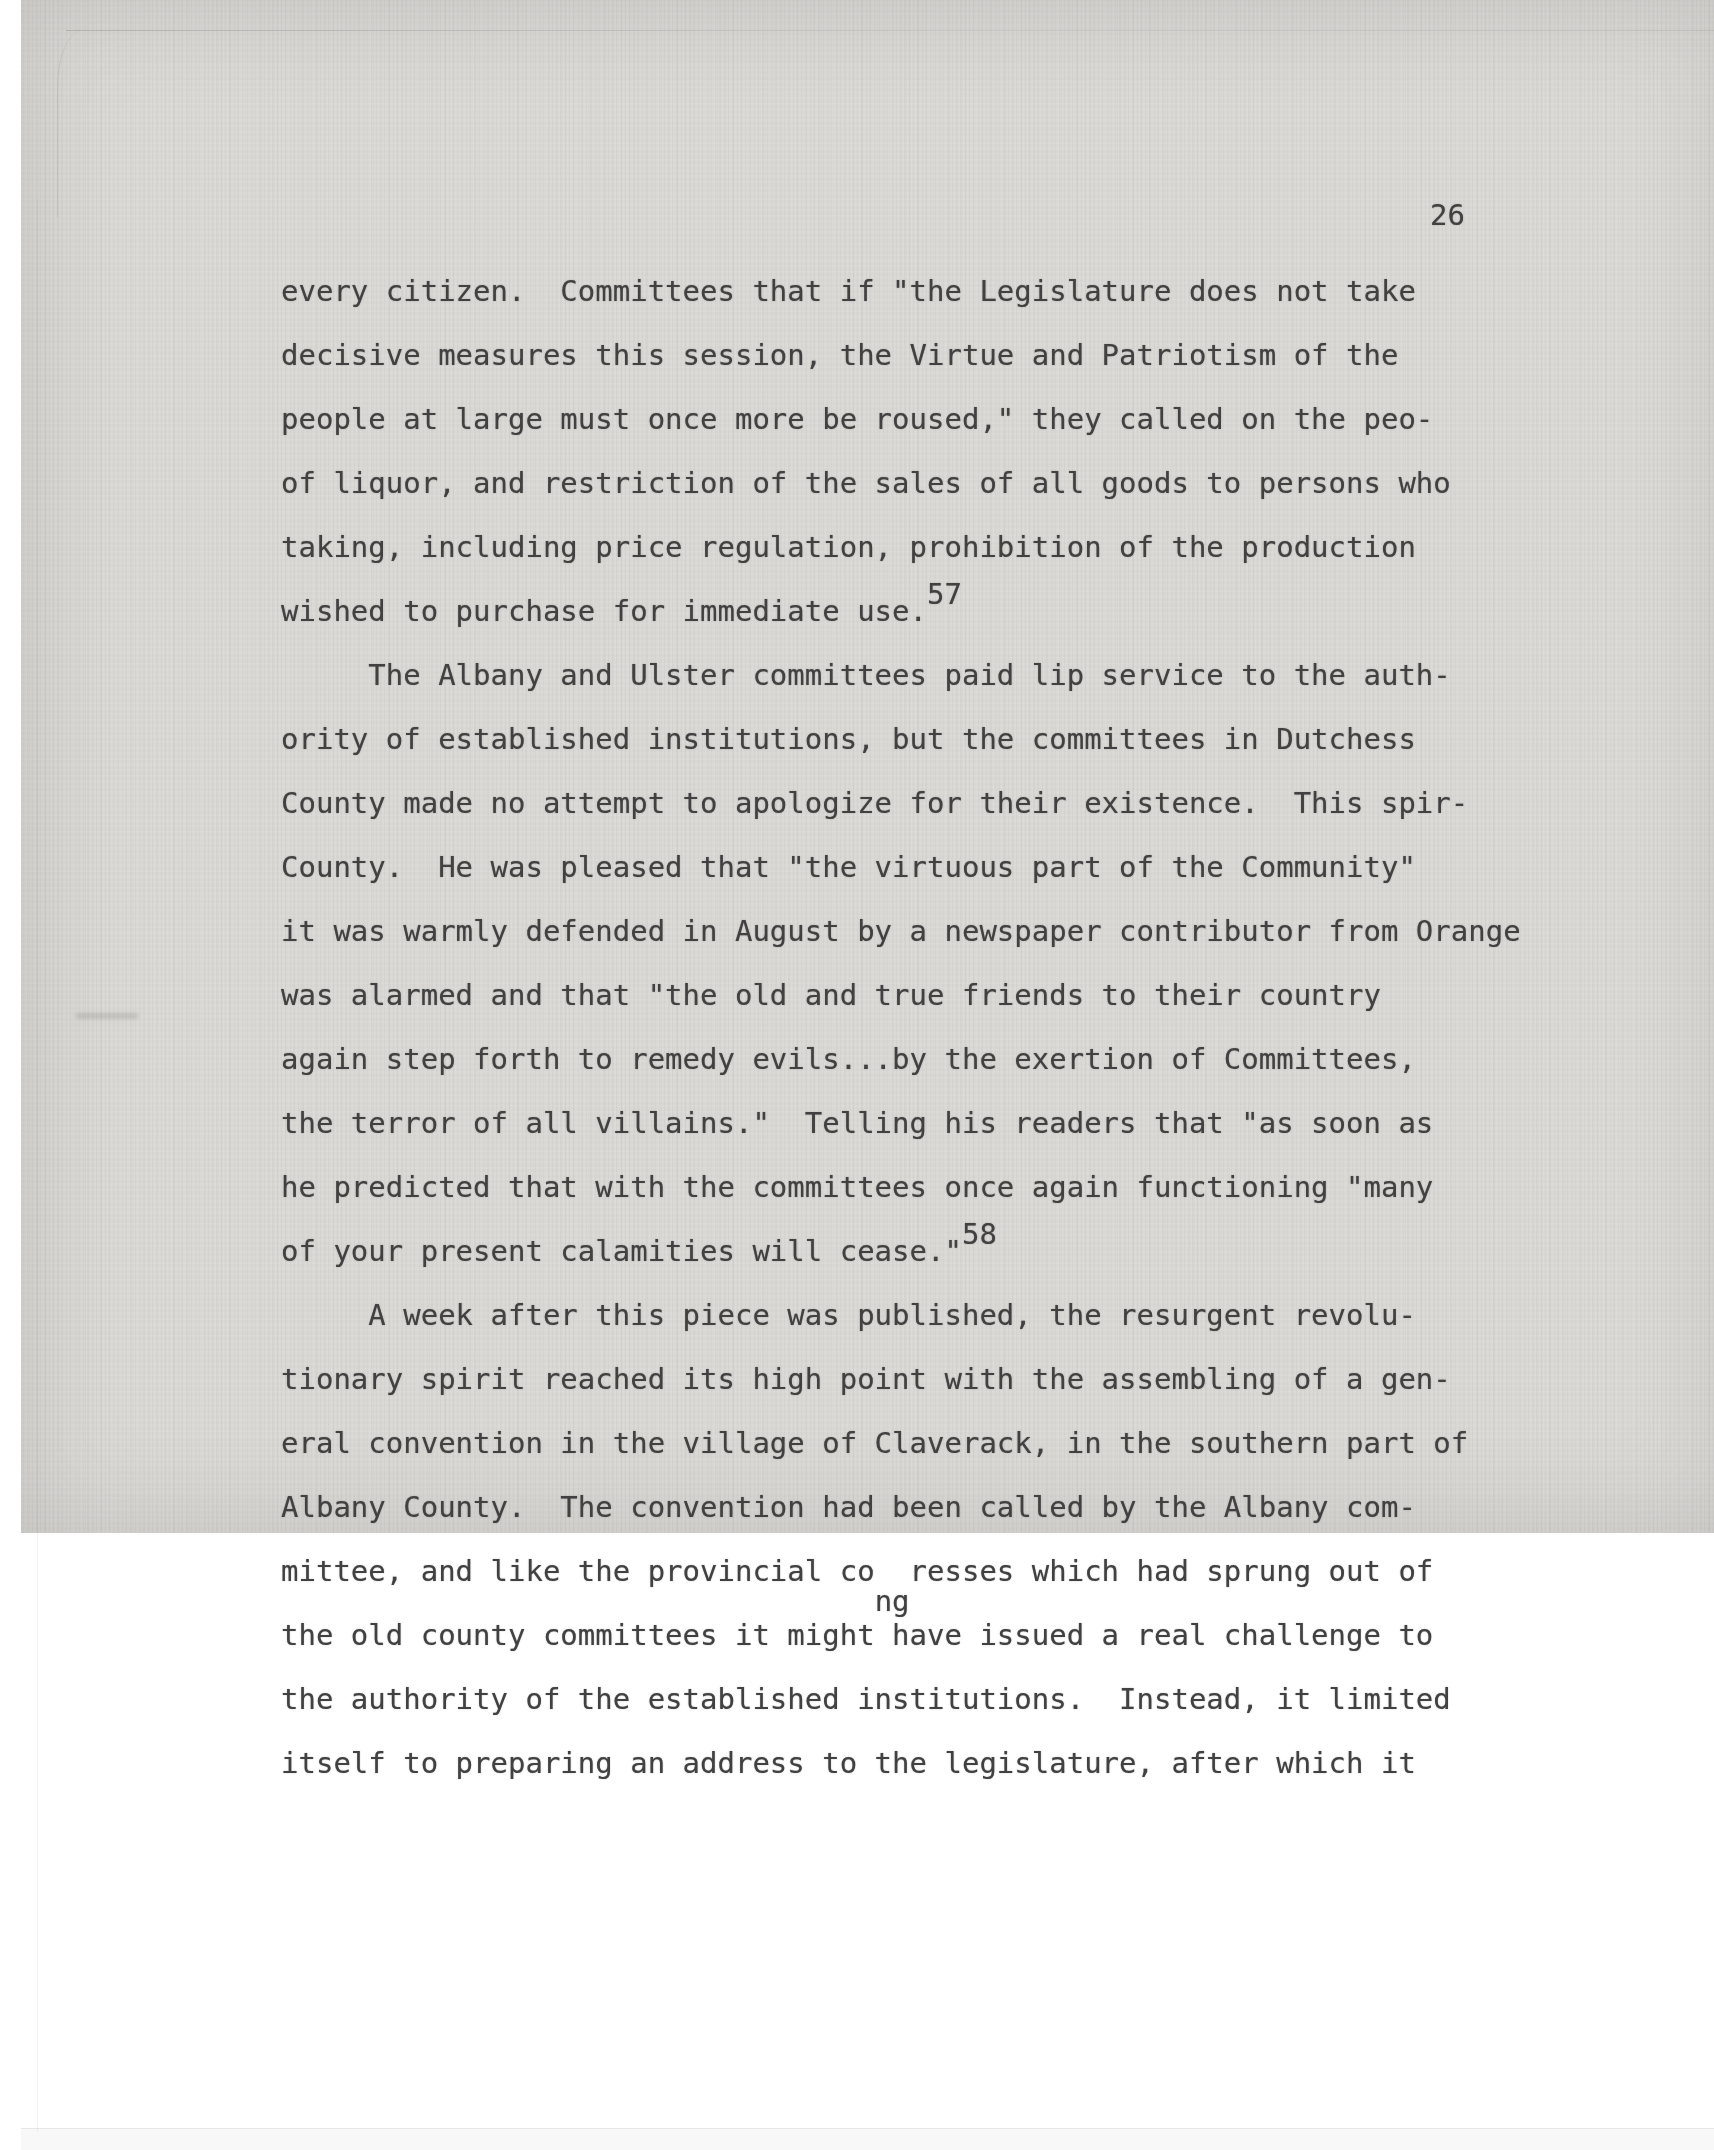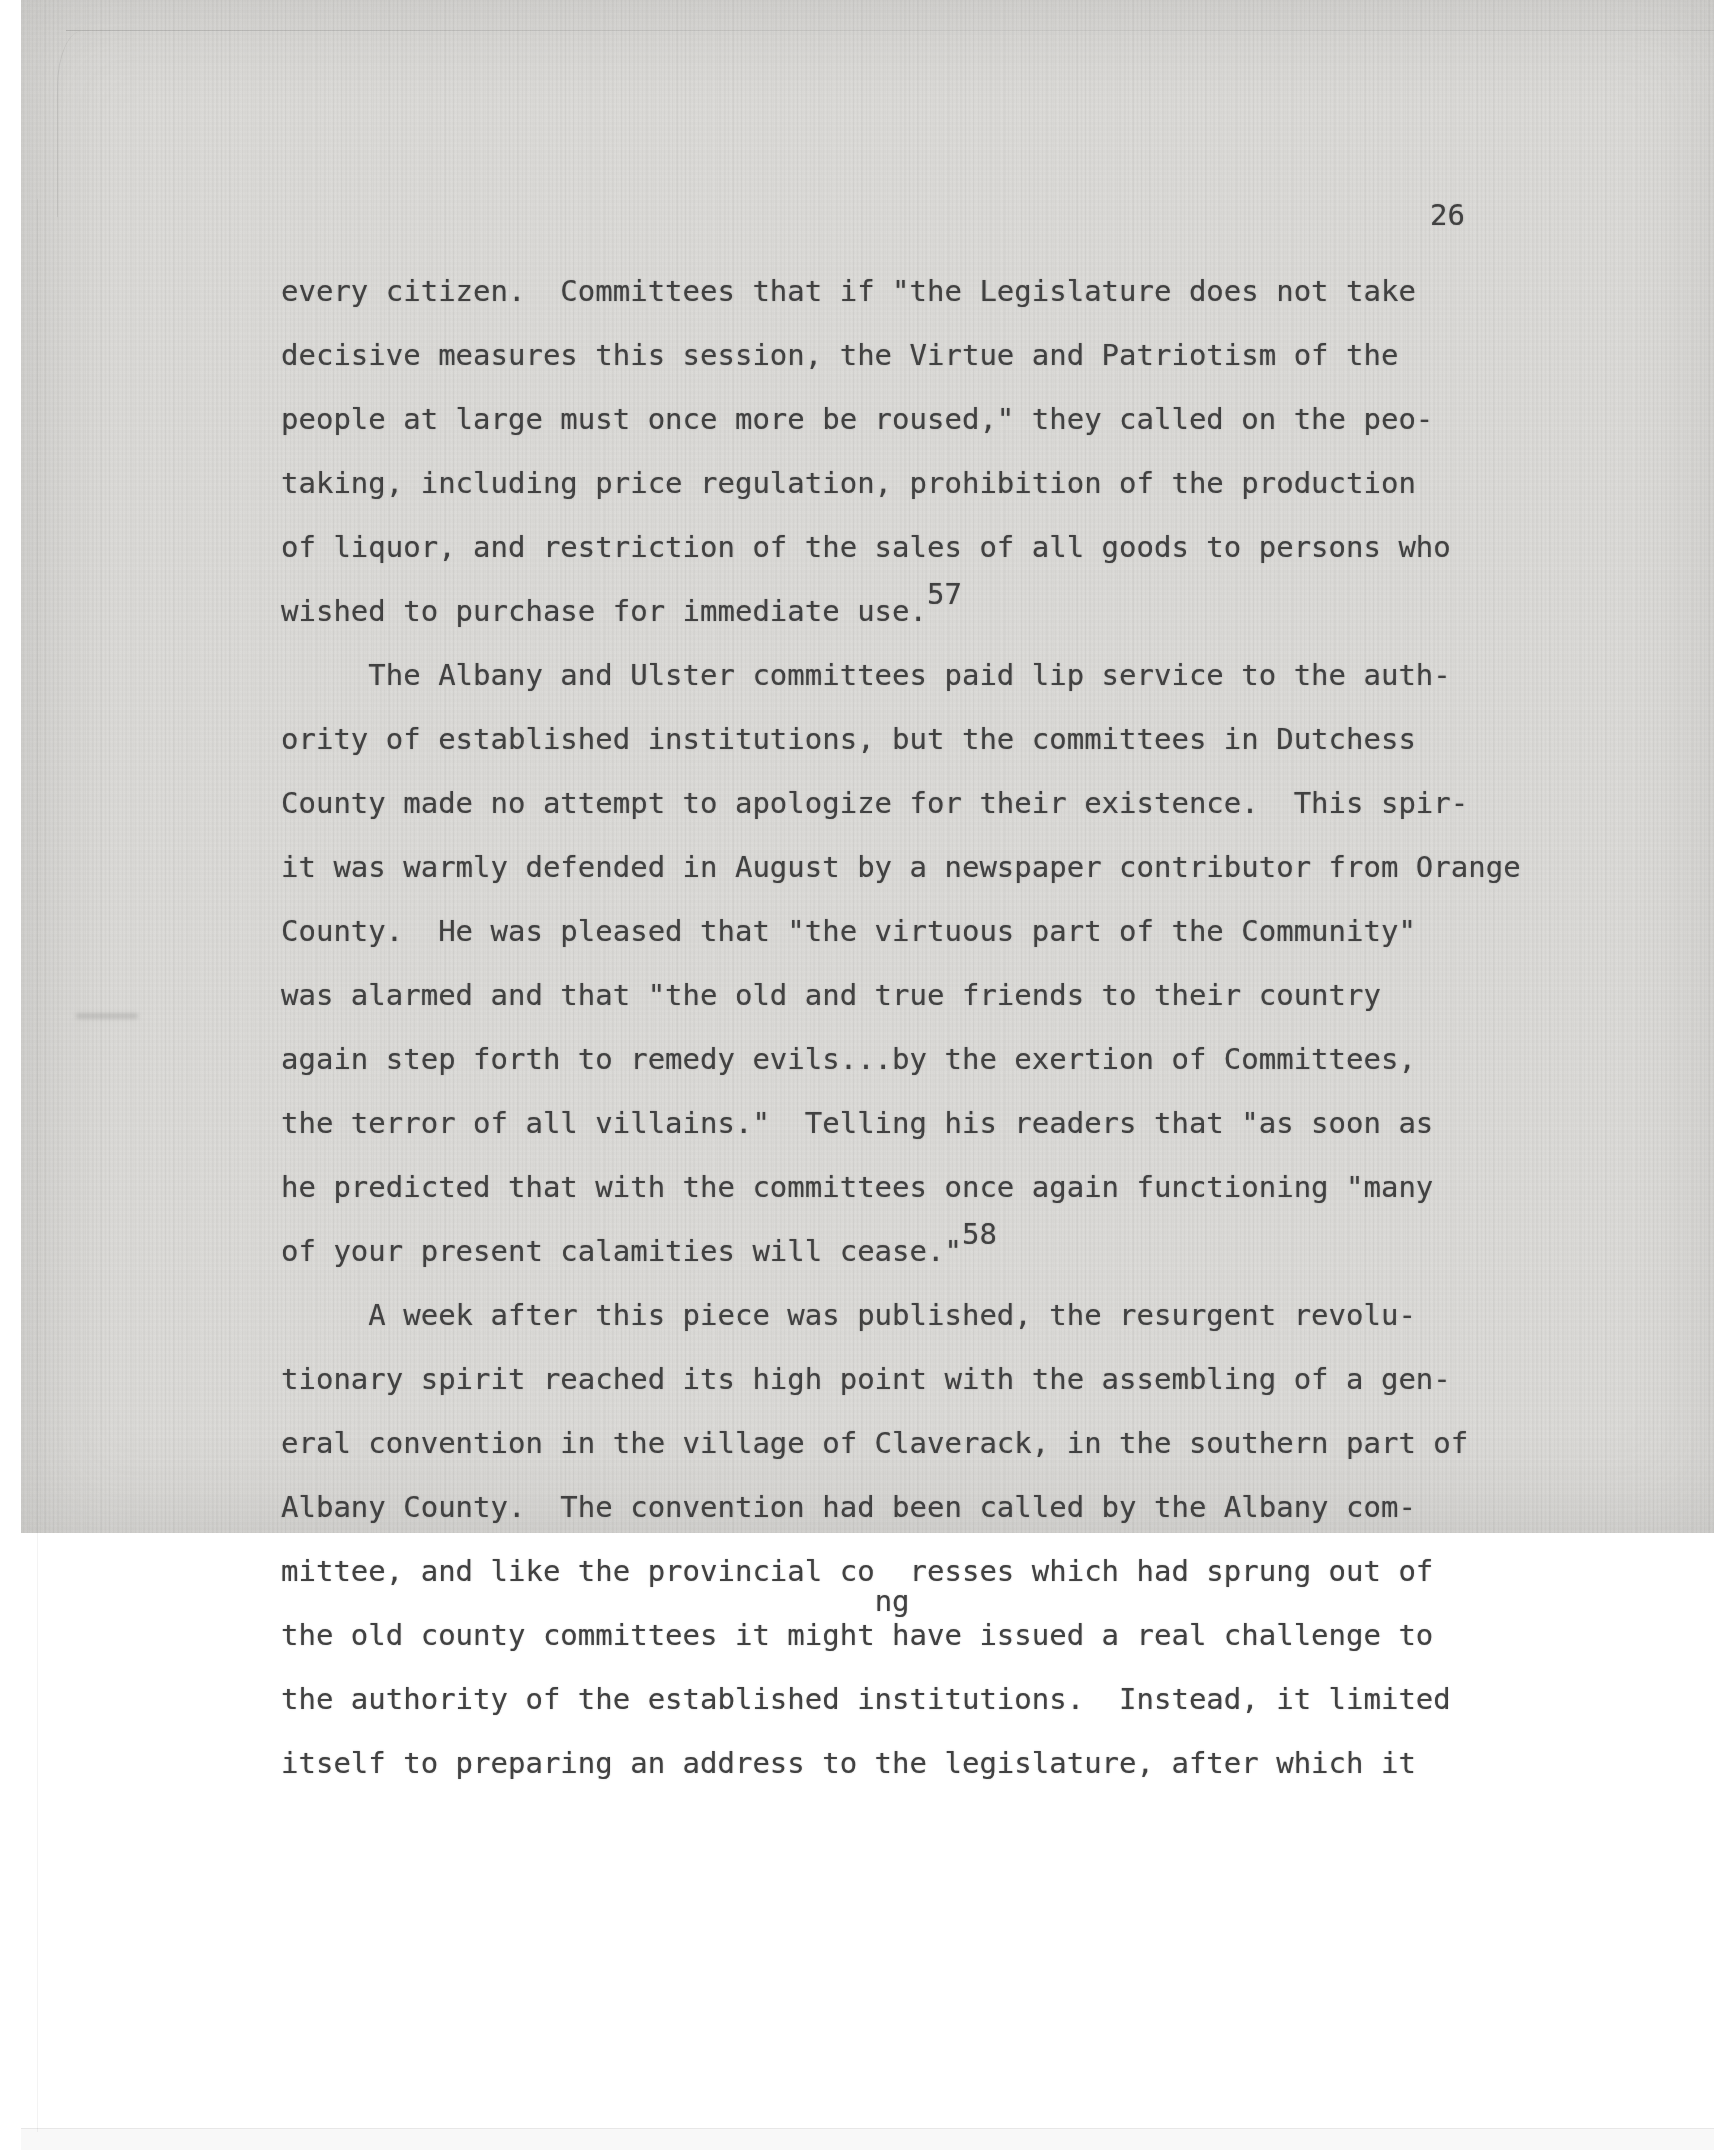--- a/index.html
+++ b/index.html
@@ -111,28 +111,28 @@
   <div class="edge-bottom"></div>
   <div class="edge-bottom-strip"></div>
   <div class="margin-smudge"></div>
 
   <div class="page-number">26</div>
 
   <div class="typed-text">
       <div class="line"><span class="seg">every citizen.  Committees that if "the Legislature does not take</span></div>
       <div class="line"><span class="seg">decisive measures this session, the Virtue and Patriotism of the</span></div>
       <div class="line"><span class="seg">people at large must once more be roused," they called on the peo-</span></div>
+      <div class="line"><span class="seg">of liquor, and restriction of the sales of all goods to persons who</span></div>
       <div class="line"><span class="seg">taking, including price regulation, prohibition of the production</span></div>
-      <div class="line"><span class="seg">of liquor, and restriction of the sales of all goods to persons who</span></div>
       <div class="line"><span class="seg">wished to purchase for immediate use.</span><span class="seg sup">57</span></div>
       <div class="line"><span class="seg">     The Albany and Ulster committees paid lip service to the auth-</span></div>
       <div class="line"><span class="seg">ority of established institutions, but the committees in Dutchess</span></div>
       <div class="line"><span class="seg">County made no attempt to apologize for their existence.  This spir-</span></div>
+      <div class="line"><span class="seg">County.  He was pleased that "the virtuous part of the Community"</span></div>
       <div class="line"><span class="seg">it was warmly defended in August by a newspaper contributor from Orange</span></div>
-      <div class="line"><span class="seg">County.  He was pleased that "the virtuous part of the Community"</span></div>
       <div class="line"><span class="seg">was alarmed and that "the old and true friends to their country</span></div>
       <div class="line"><span class="seg">again step forth to remedy evils...by the exertion of Committees,</span></div>
       <div class="line"><span class="seg">the terror of all villains."  Telling his readers that "as soon as</span></div>
       <div class="line"><span class="seg">he predicted that with the committees once again functioning "many</span></div>
       <div class="line"><span class="seg">of your present calamities will cease."</span><span class="seg sup">58</span></div>
       <div class="line"><span class="seg">     A week after this piece was published, the resurgent revolu-</span></div>
       <div class="line"><span class="seg">tionary spirit reached its high point with the assembling of a gen-</span></div>
       <div class="line"><span class="seg">eral convention in the village of Claverack, in the southern part of</span></div>
       <div class="line"><span class="seg">Albany County.  The convention had been called by the Albany com-</span></div>
       <div class="line"><span class="seg">mittee, and like the provincial co</span><span class="seg drop">ng</span><span class="seg">resses which had sprung out of</span></div>

